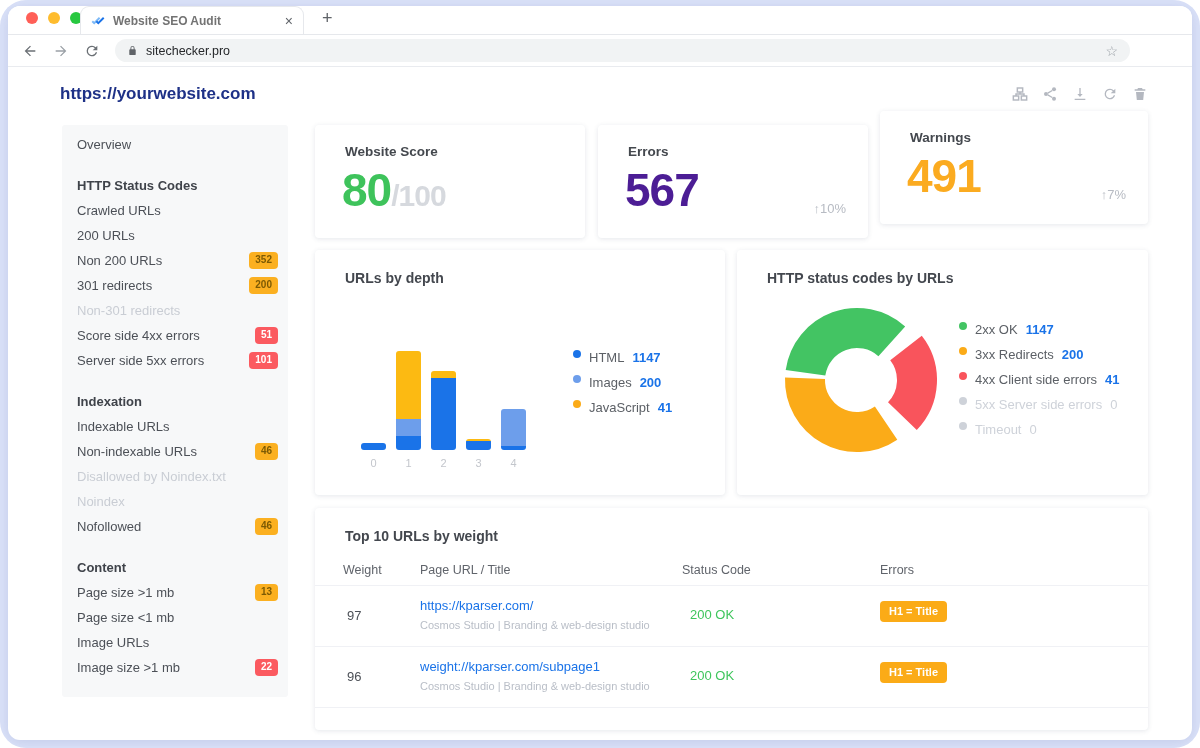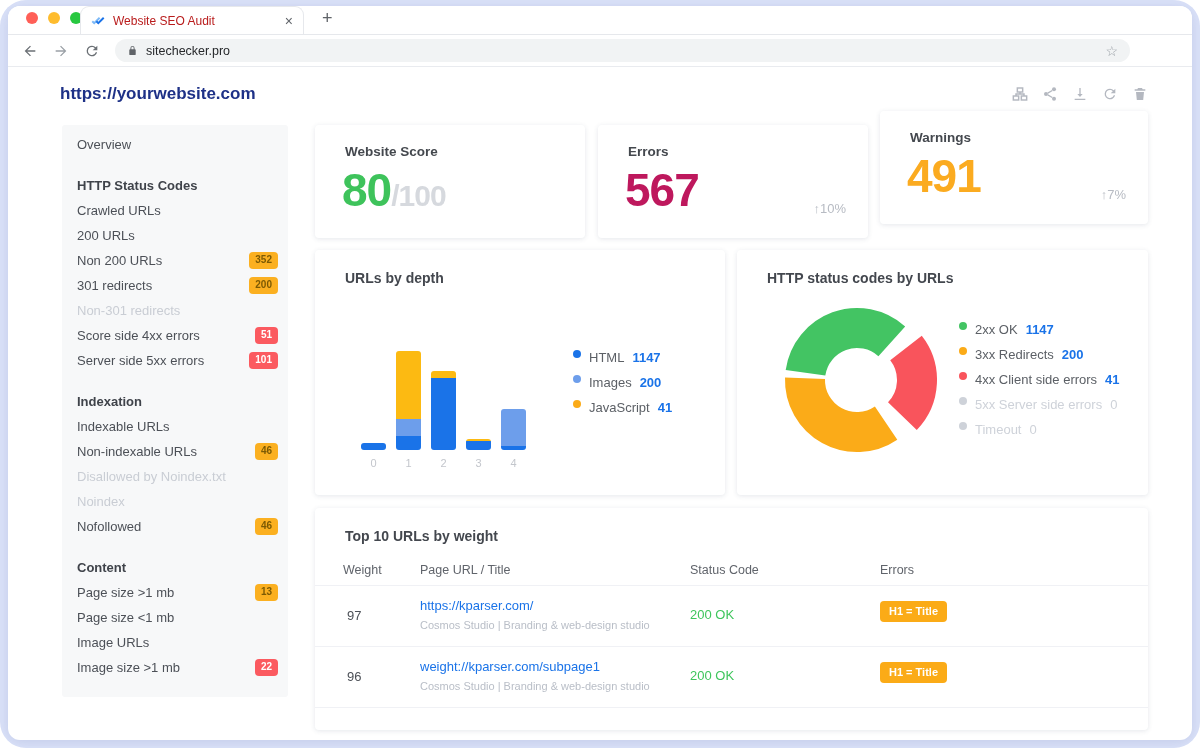--- a/index.html
+++ b/index.html
@@ -6,21 +6,21 @@
   body{width:1200px;height:748px;font-family:"Liberation Sans",sans-serif;background:#fff;}
   .frame{position:relative;width:1200px;height:748px;background:#dce3f9;border-radius:26px;overflow:hidden;}
   .window{position:absolute;left:8px;top:6px;width:1184px;height:734px;background:#fff;border-radius:12px;overflow:hidden;box-shadow:0 2px 14px rgba(70,90,160,.18);}
 
   
   .tabstrip{position:relative;height:28px;background:#fff;border-bottom:1px solid #e6e8ec;}
   .lights{position:absolute;left:18px;top:6px;display:flex;gap:10px;}
   .light{width:12px;height:12px;border-radius:50%;}
   .light.red{background:#ff5f57;} .light.yellow{background:#febc2e;} .light.green{background:#28c840;}
   .tab{position:absolute;left:72px;top:0;width:224px;height:28px;background:#fff;border:1px solid #e6e8ec;border-bottom:none;border-radius:9px 9px 0 0;display:flex;align-items:center;gap:8px;padding:0 10px;box-sizing:border-box;}
-  .tab-title{flex:1;font-size:12px;color:#b91c1c;white-space:nowrap;overflow:hidden;}
+  .tab-title{flex:1;font-size:12px;color:#737373;white-space:nowrap;overflow:hidden;font-weight:bold;}
   .tab-close{color:#5f6368;font-size:14px;line-height:1;}
   .newtab{position:absolute;left:314px;top:2px;font-size:18px;color:#5f6368;}
   .toolbar{position:relative;height:31px;border-bottom:1px solid #e9ebef;display:flex;align-items:center;padding:0 14px;gap:15px;background:#fff;}
   .nav-ic{display:flex;align-items:center;}
   .nav-ic svg{width:16px;height:16px;}
   .urlfield{flex:1;height:23px;background:#f1f3f4;border-radius:12px;display:flex;align-items:center;gap:8px;padding:0 12px;margin-right:48px;}
   .url-text{font-size:12.5px;color:#26282b;}
   .star{margin-left:auto;color:#9aa0a6;font-size:14px;line-height:1;}
 
   
@@ -59,21 +59,21 @@
   #donut-legend{left:222px;top:72px;gap:9px;}
   .legend-row{display:flex;align-items:flex-start;gap:8px;font-size:13px;height:16px;cursor:pointer;}
   .dot{width:8px;height:8px;border-radius:50%;flex:none;}
   .legend-label{color:#5c6066;}
   .legend-value{color:#1a73e8;font-weight:600;}
   .legend-disabled .legend-label,.legend-disabled .legend-value{color:#ced2d9;font-weight:400;}
   .donut-svg{position:absolute;left:40px;top:50px;}
 
   #table-card{left:307px;top:502px;width:833px;height:222px;}
   .tbl-col{position:absolute;top:55px;font-size:12.5px;color:#60646b;}
-  .c0{left:28px;} .c1{left:105px;} .c2{left:375px;} .c3{left:565px;}
+  .c0{left:28px;} .c1{left:105px;} .c2{left:367px;} .c3{left:565px;}
   .tbl-rows{position:absolute;top:77px;left:0;right:0;}
   .tbl-row{position:relative;height:60px;border-top:1px solid #f0f1f5;}
   .tbl-rows .end{border-top:1px solid #f0f1f5;height:0;}
   .rw-weight{position:absolute;left:32px;top:22px;font-size:13px;color:#4c5057;}
   .rw-url{position:absolute;left:105px;top:12px;font-size:13px;color:#1a73e8;font-weight:500;cursor:pointer;}
   .rw-sub{position:absolute;left:105px;top:33px;font-size:11px;color:#b9bec7;}
   .rw-status{position:absolute;left:375px;top:21px;font-size:13px;color:#3ec55c;font-weight:500;}
   .rw-errors{position:absolute;left:565px;top:15px;display:flex;gap:6px;}
   .err-badge{background:#fbab17;color:#fff;font-size:11px;font-weight:600;padding:4px 9px;border-radius:4px;line-height:1.2;}
 </style>
@@ -237,21 +237,21 @@
       </nav>
 
     <div class="card" id="card-score">
       <div class="card-label">Website Score</div>
       <div class="card-value">
         <span style="color: rgb(62, 195, 91);">80</span><span class="card-suffix">/100</span>
       </div>
     </div>
     <div class="card" id="card-errors">
       <div class="card-label">Errors</div>
-      <div class="card-value" style="color: #be185d;">567</div>
+      <div class="card-value" style="color: #4c1d95;">567</div>
       <div class="card-delta">↑10%</div>
     </div>
     <div class="card" id="card-warnings">
       <div class="card-label">Warnings</div>
       <div class="card-value" style="color: rgb(251, 171, 32);">491</div>
       <div class="card-delta">↑7%</div>
     </div>
 
     <div class="card" id="chart-bar">
       <div class="chart-title">URLs by depth</div>

